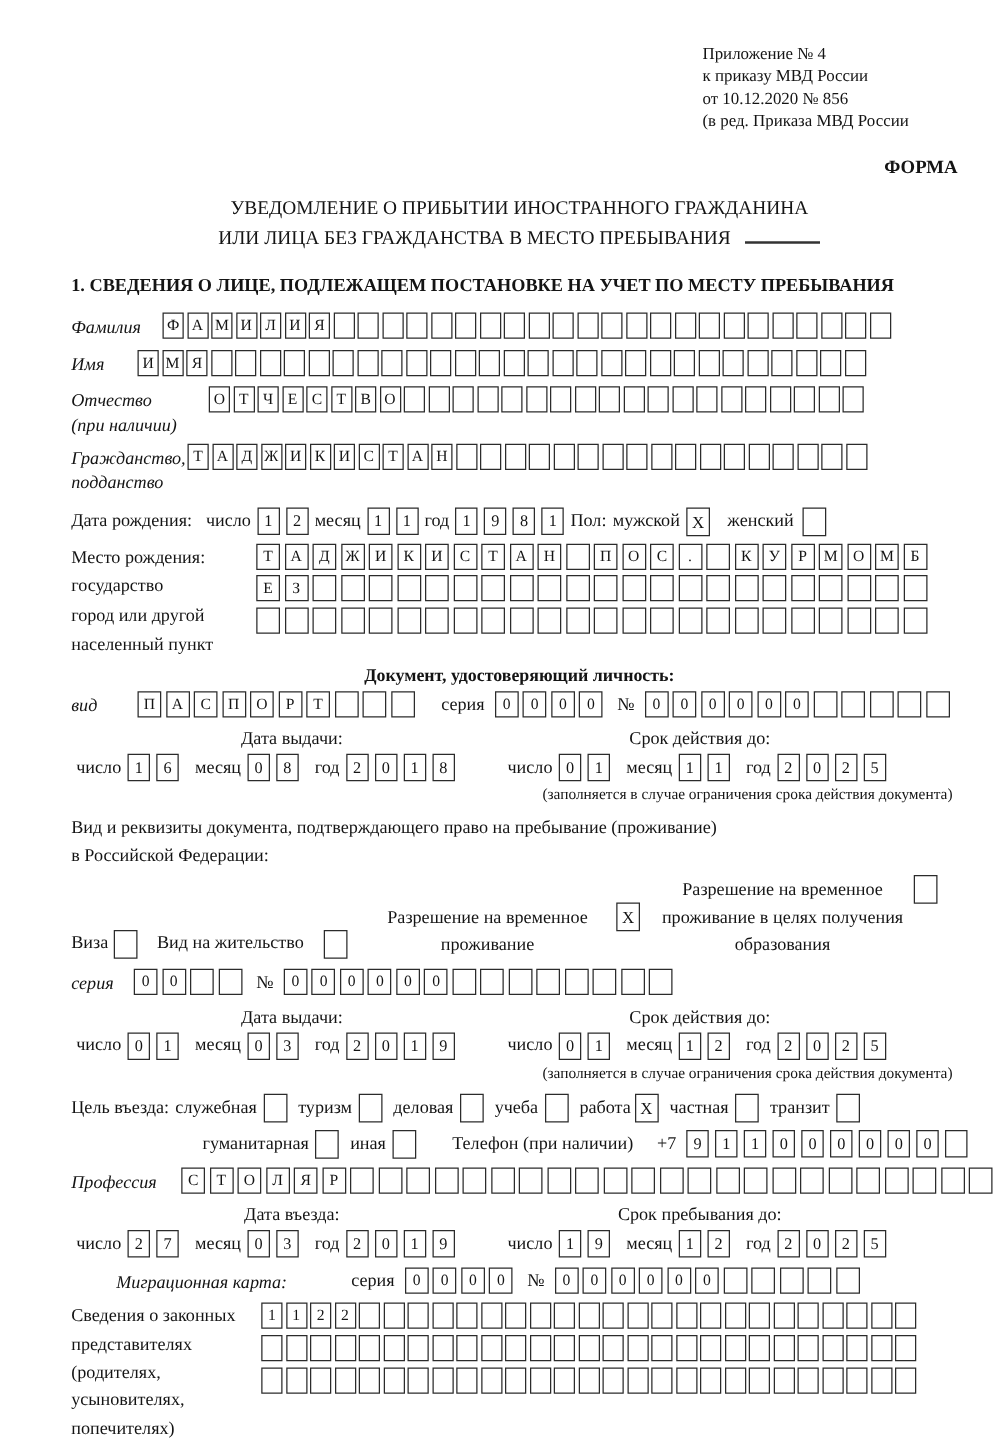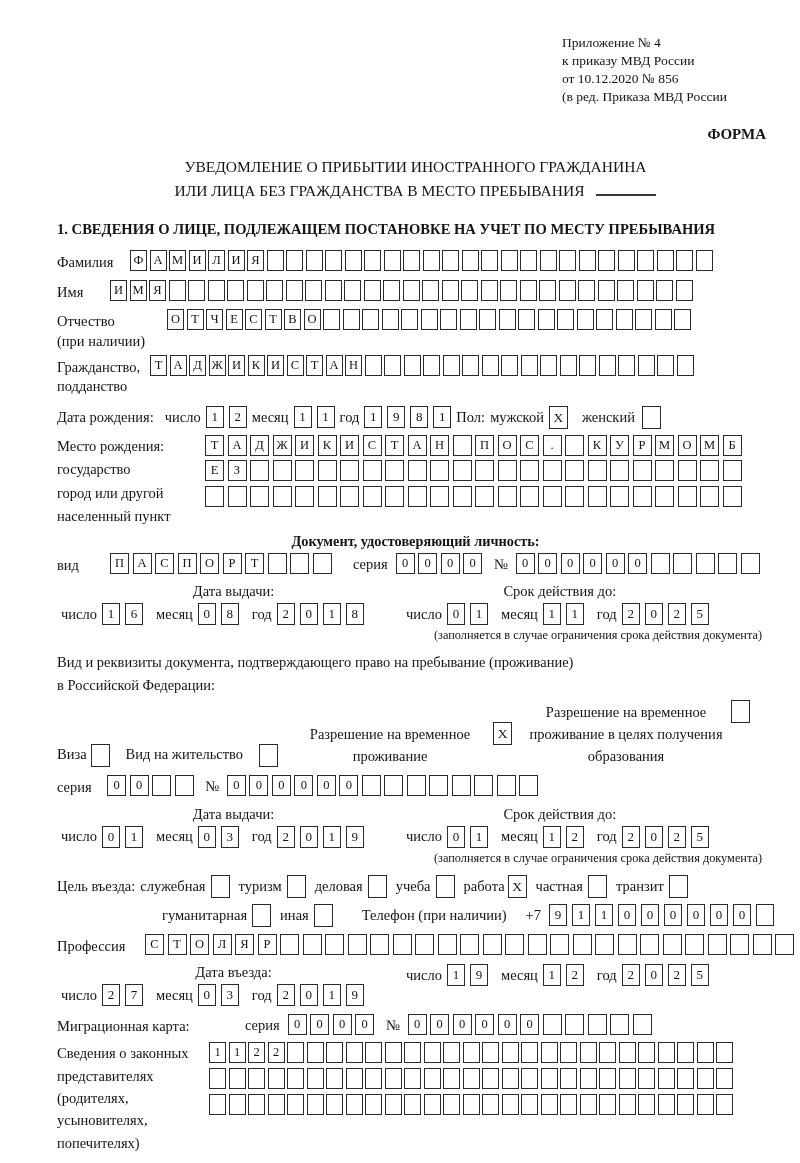--- a/index.html
+++ b/index.html
@@ -12,21 +12,21 @@
   .appendix { margin-left:505px; font-size:13.5px; line-height:1.32; }
   .appendix .gap { margin-top:1px; }
   .form-label { text-align:right; padding-right:8px; font-weight:bold; font-size:15px; margin-top:20px; }
   .title { text-align:center; font-weight:normal; font-size:15.5px; line-height:1.55; margin-top:12px; }
   .title-underline { display:inline-block; width:60px; border-bottom:2.2px solid #333; height:0.9em; margin-left:12px; }
   .sec-heading { font-weight:bold; font-size:14.6px; margin-top:18px; }
 
   .frow { display:flex; align-items:flex-start; margin-top:7px; }
   .frow.ac { align-items:center; }
   .mt12 { margin-top:12px; }
-  .lbl { font-size:14.5px; line-height:1.35; flex:none; padding-top:3px; }
+  .lbl { font-size:14.5px; line-height:1.35; flex:none; padding-top:3px;font-style:italic; }
   .w73 { width:73px; } .w53 { width:53px; } .w110 { width:110px; } .w93 { width:93px; }
   .inline-lbl { font-size:14.5px; flex:none; padding-top:3px; margin:0 8px; }
 
   .cells { display:flex; flex:none; }
   .cell { flex:none; width:15px; height:19px; border:1.5px solid #2b2b2b; margin-right:2.5px;
           text-align:center; font-size:12.5px; line-height:19px; background:#fff; }
   .wcells .cell { width:17px; margin-right:3.5px; }
   .dcells .cell { width:16px; height:20px; margin-right:5px; line-height:20px; font-size:13px; }
 
   .cb { flex:none; display:inline-block; width:17px; height:21px; border:1.5px solid #2b2b2b;
@@ -643,20 +643,21 @@
         <span class="dlab">год</span>
           <span class="cells dcells">
             <span class="cell">2</span>
             <span class="cell">0</span>
             <span class="cell">1</span>
             <span class="cell">9</span>
           </span>
       </div>
     </div>
     <div class="dcol">
+      <div class="dhead">Срок пребывания до:</div>
       <div class="dline">
         <span class="dlab">число</span>
           <span class="cells dcells">
             <span class="cell">1</span>
             <span class="cell">9</span>
           </span>
         <span class="dlab">месяц</span>
           <span class="cells dcells">
             <span class="cell">1</span>
             <span class="cell">2</span>
@@ -665,21 +666,21 @@
           <span class="cells dcells">
             <span class="cell">2</span>
             <span class="cell">0</span>
             <span class="cell">2</span>
             <span class="cell">5</span>
           </span>
       </div>
     </div>
   </div>
 
-  <div class="frow" style="margin-top:8px;">
+  <div class="frow" style="margin-top:8px;margin-left:36px;">
     <div class="lbl" style="width:160px;">Миграционная карта:</div>
     <div class="inline-lbl" style="margin-left:28px;">серия</div>
     <div class="cells wcells">
         <span class="cell">0</span>
         <span class="cell">0</span>
         <span class="cell">0</span>
         <span class="cell">0</span>
       </div>
     <div class="inline-lbl">№</div>
     <div class="cells wcells">

